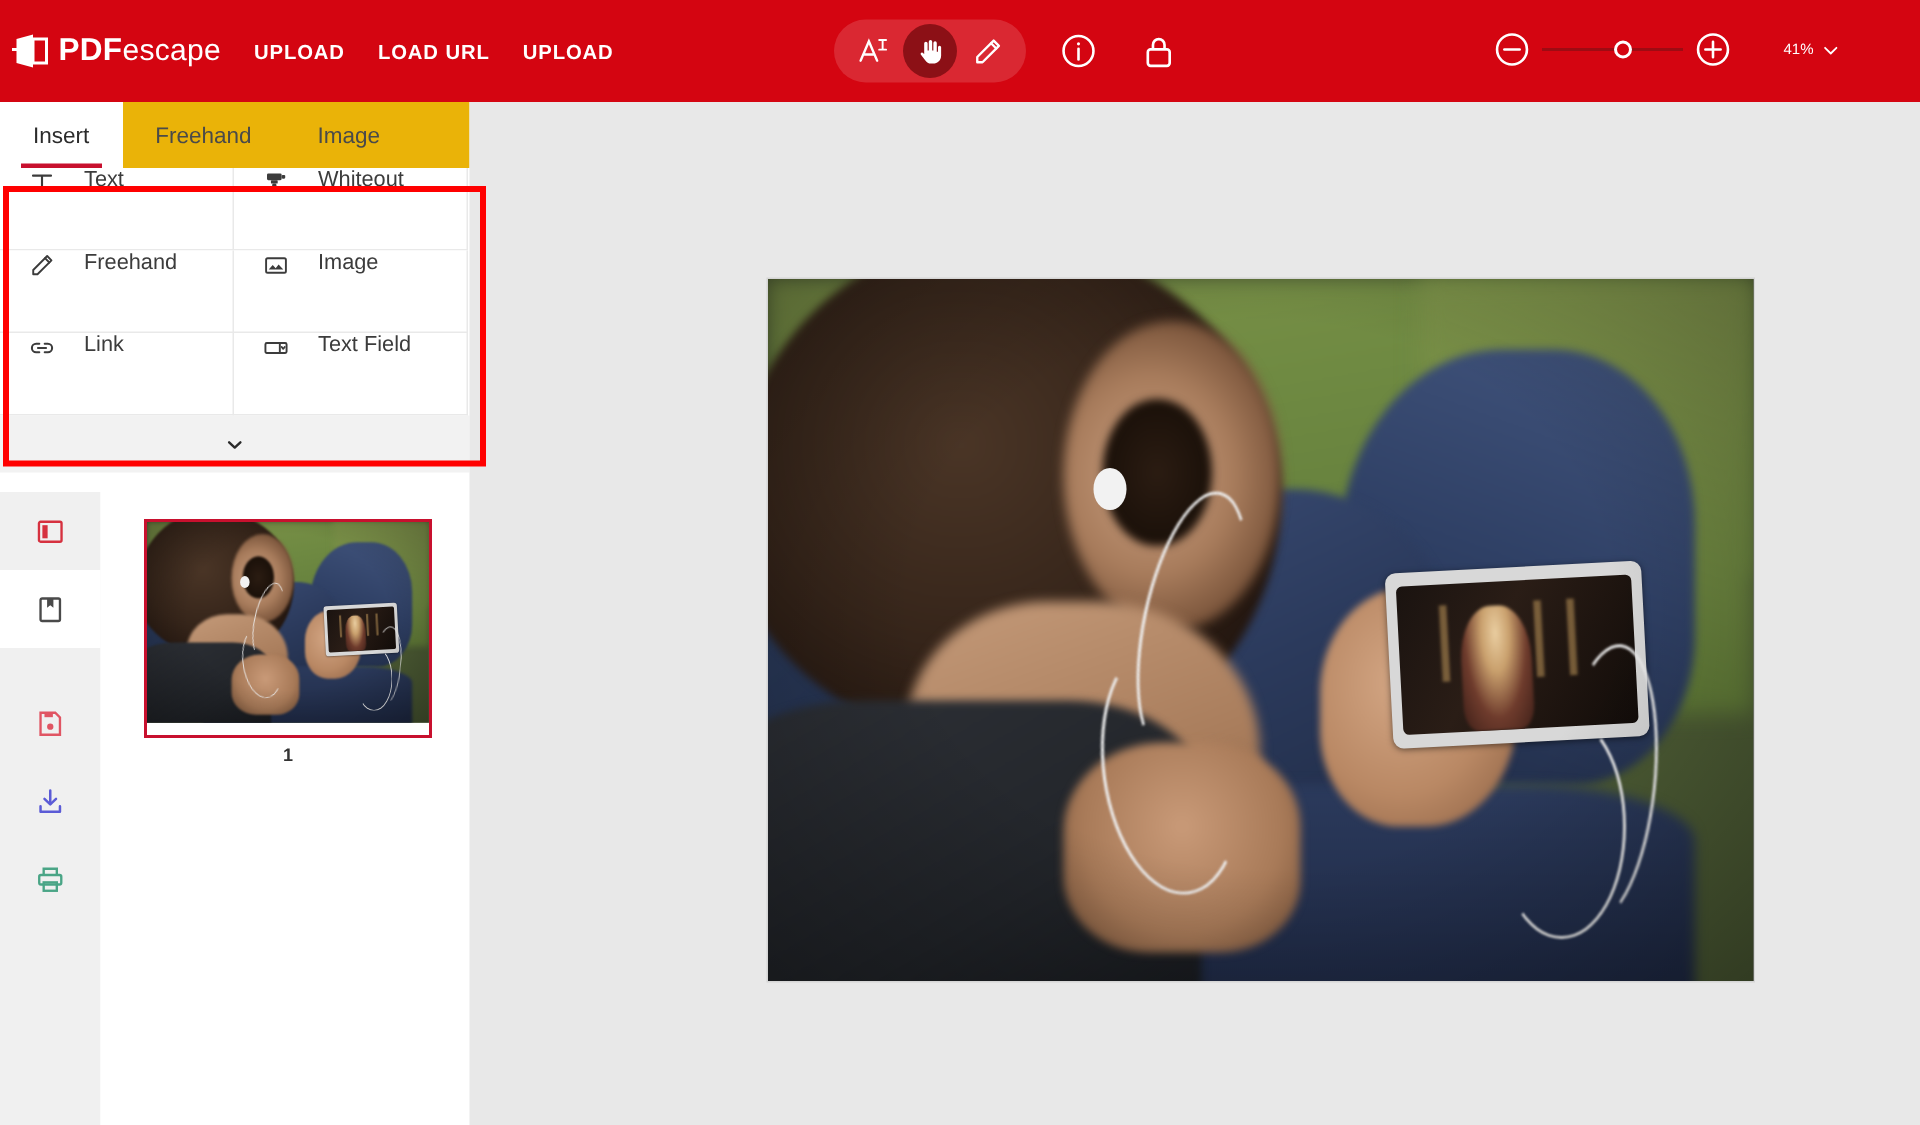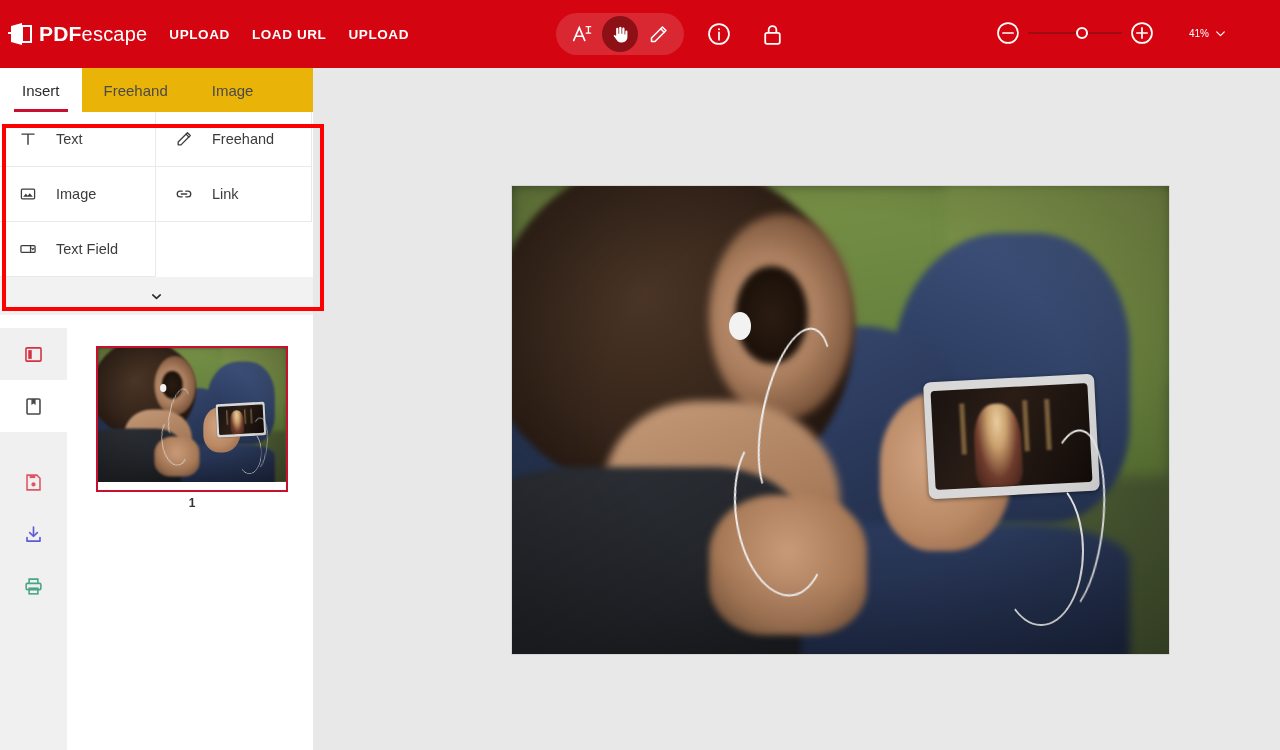--- a/index.html
+++ b/index.html
@@ -102,21 +102,21 @@
   }
   .insert-panel {
     position: absolute; left: 0; top: 112px;
     width: 313px; height: 204px;
     background: #ffffff;
     display: flex; flex-wrap: wrap;
     align-content: flex-start;
   }
   .insert-item {
     width: 156px; height: 55px;
-    display: flex; align-items: center;
+    display: flex; align-items: flex-start;
     padding-left: 18px; gap: 18px;
     cursor: pointer; background: #ffffff;
     border-bottom: 1px solid #e9e9e9;
     border-right: 1px solid #e9e9e9;
   }
   .insert-item .ii-icon {
     width: 20px; height: 20px;
     display: flex; align-items: center; justify-content: center;
     color: #3c3c3c; flex: none;
   }
@@ -394,20 +394,31 @@
 
     <div class="insert-item">
       <span class="ii-icon">
         <svg viewBox="0 0 24 24" width="18" height="18" fill="none" stroke="currentColor" stroke-width="1.9" stroke-linecap="round">
           <path d="M4 5.5h16M12 5.5V19"></path>
         </svg>
       </span>
       <span class="ii-label">Text</span>
     </div>
 
+    <div class="insert-item">
+      <span class="ii-icon">
+        <svg viewBox="0 0 24 24" width="18" height="18" fill="currentColor">
+          <rect x="4" y="3.5" width="13" height="6" rx="1.2"></rect>
+          <rect x="17" y="4.8" width="3.2" height="3.4" rx="1"></rect>
+          <rect x="7.5" y="9.5" width="6" height="3" rx=".6"></rect>
+          <rect x="8.6" y="12.5" width="3.8" height="7.5" rx="1.3"></rect>
+        </svg>
+      </span>
+      <span class="ii-label">Whiteout</span>
+    </div>
 
     <div class="insert-item">
       <span class="ii-icon">
         <svg viewBox="0 0 24 24" width="18" height="18" fill="none" stroke="currentColor" stroke-width="1.7" stroke-linecap="round" stroke-linejoin="round">
           <path d="M16.6 3.6l3.8 3.8L8 19.8H4.2v-3.8z"></path>
           <path d="M14.7 5.5l3.8 3.8"></path>
         </svg>
       </span>
       <span class="ii-label">Freehand</span>
     </div>

